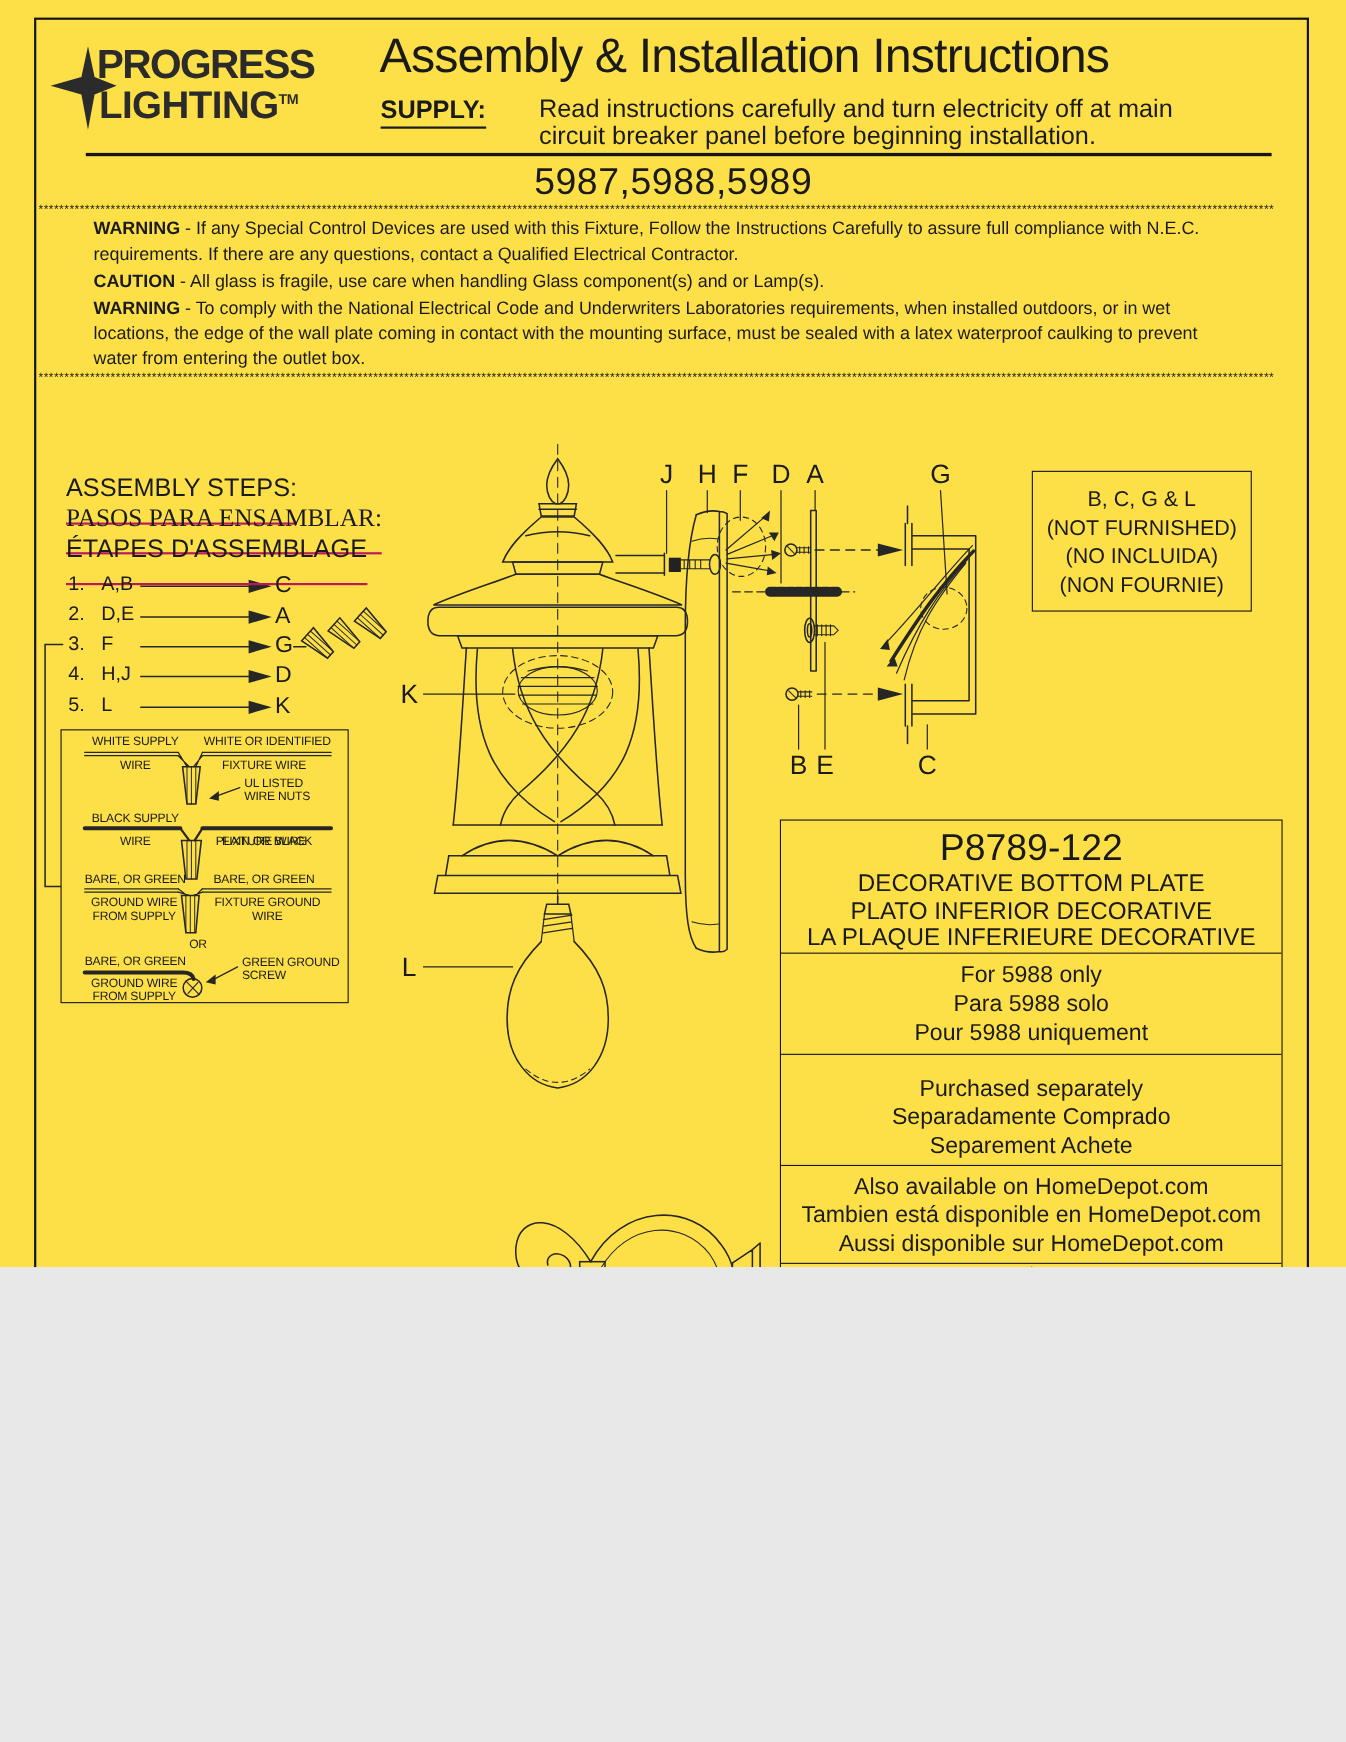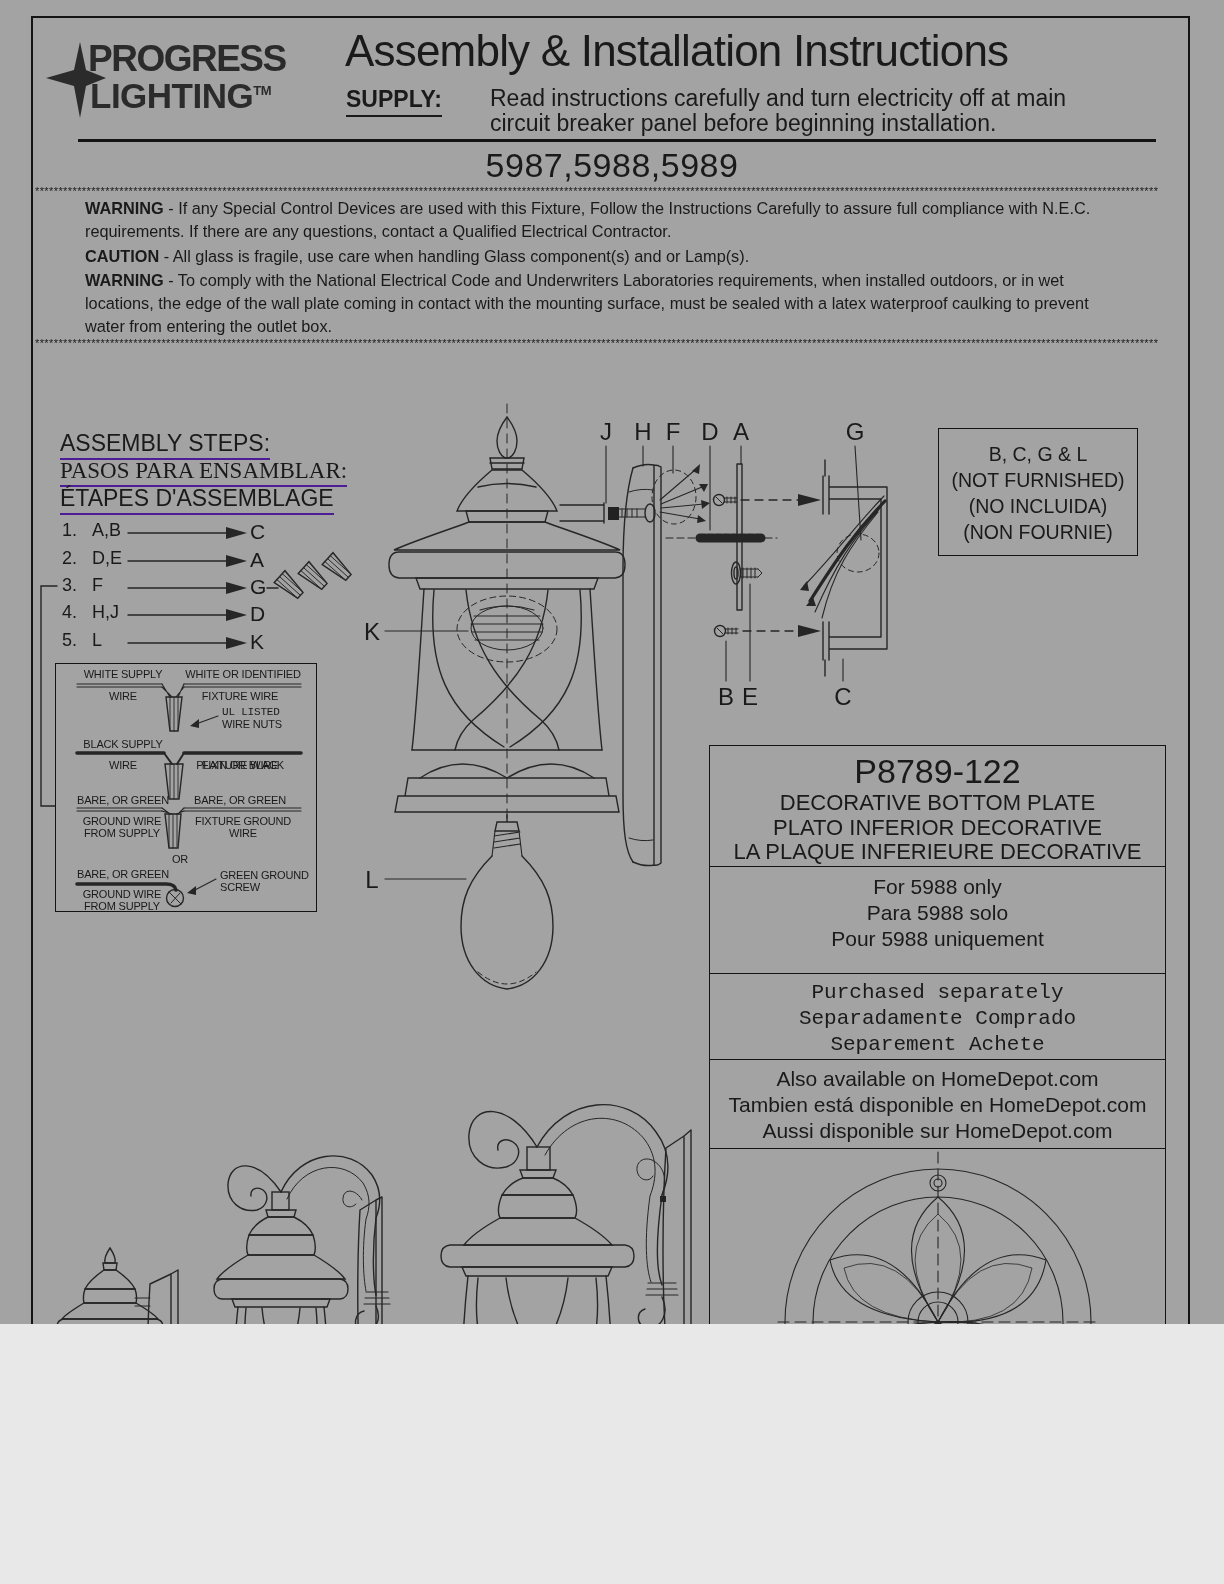--- a/index.html
+++ b/index.html
@@ -1,36 +1,36 @@
 <!DOCTYPE html>
 <html><head>
 <meta charset="utf-8">
 <style>
   html,body { margin:0; padding:0; background:#e8e8e8; }
   #page {
-    position:relative; width:1224px; height:1324px; background:#a3a3a3;
+    position:relative; width:1224px; height:1152px; background:#fde047;
     font-family:"Liberation Sans","DejaVu Sans",sans-serif; color:#1a1a1a; overflow:hidden;
   }
   .t { position:absolute; white-space:nowrap; color:#1a1a1a; }
   .c { transform:translateX(-50%); }
   .frame { position:absolute; left:31px; top:16px; width:1155px; height:1542px; border:2px solid #141414; }
   .hrule { position:absolute; background:#141414; }
   svg.art { position:absolute; left:0; top:0; z-index:1; }
   .ovl { position:absolute; inset:0; z-index:2; }
   .brand1 { font-size:37px; font-weight:bold; letter-spacing:-1.5px; color:#2b2b2b; }
   .brand2 { font-size:35px; font-weight:bold; letter-spacing:-0.5px; color:#2b2b2b; }
   .brand2 sup { font-size:13px; }
   .title { font-size:44px; letter-spacing:-0.8px; }
   .cau-label { font-size:23px; font-weight:bold; border-bottom:2px solid #1a1a1a; padding-bottom:2px; }
   .cau-line { font-size:23px; }
   .models-title { font-size:34px; letter-spacing:0.5px; }
   .stars { font-size:11px; letter-spacing:0.4px; width:1150px; overflow:hidden; }
   .warn { font-size:16.3px; }
   .warn b { font-weight:bold; }
-  .ah { font-size:23px; border-bottom:2px solid #4c1d95; padding-bottom:1px; }
+  .ah { font-size:23px; border-bottom:2px solid #be185d; padding-bottom:18px; }
   .step { font-size:18px; }
   .step .snum { display:inline-block; width:30px; }
   .sto { font-size:21px; }
   .callout { font-size:24px; }
   .sm { font-size:11px; letter-spacing:-0.2px; }
   .nf-box { position:absolute; left:938px; top:428px; width:200px; height:128px; border:1.7px solid #141414; text-align:center; font-size:19.5px; line-height:26px; padding-top:12px; box-sizing:border-box; }
   .wire-box { position:absolute; left:55px; top:663px; width:262px; height:249px; border:1.7px solid #141414; box-sizing:border-box; }
   .ptable { position:absolute; left:709px; top:745px; width:457px; height:752px; border:1.7px solid #141414; box-sizing:border-box; }
   .prow { position:absolute; left:0; width:100%; border-top:1.7px solid #141414; box-sizing:border-box; }
   .prow.first { border-top:none; }
@@ -307,21 +307,21 @@
     <div class="t sto" style="left:250px;top:548px;">A</div>
     <div class="t sto" style="left:250px;top:575px;">G</div>
     <div class="t sto" style="left:250px;top:602px;">D</div>
     <div class="t sto" style="left:250px;top:630px;">K</div>
 
     <div class="wire-box"></div>
     <div class="t sm c" style="left:123px;top:668px;">WHITE SUPPLY</div>
     <div class="t sm c" style="left:243px;top:668px;">WHITE OR IDENTIFIED</div>
     <div class="t sm c" style="left:123px;top:690px;">WIRE</div>
     <div class="t sm c" style="left:240px;top:690px;">FIXTURE WIRE</div>
-    <div class="t sm" style="left:222px;top:706px;font-family:Liberation Mono, monospace;">UL LISTED</div>
+    <div class="t sm" style="left:222px;top:706px;">UL LISTED</div>
     <div class="t sm" style="left:222px;top:718px;">WIRE NUTS</div>
     <div class="t sm c" style="left:123px;top:738px;">BLACK SUPPLY</div>
     <div class="t sm c" style="left:240px;top:738px;margin-top:21px;">PLAIN OR BLACK</div>
     <div class="t sm c" style="left:123px;top:759px;">WIRE</div>
     <div class="t sm c" style="left:240px;top:759px;">FIXTURE WIRE</div>
     <div class="t sm c" style="left:123px;top:794px;">BARE, OR GREEN</div>
     <div class="t sm c" style="left:240px;top:794px;">BARE, OR GREEN</div>
     <div class="t sm c" style="left:122px;top:815px;">GROUND WIRE</div>
     <div class="t sm c" style="left:243px;top:815px;">FIXTURE GROUND</div>
     <div class="t sm c" style="left:122px;top:827px;">FROM SUPPLY</div>
@@ -357,21 +357,21 @@
         <div class="pnum">P8789-122</div>
         <div class="pline">DECORATIVE BOTTOM PLATE</div>
         <div class="pline">PLATO INFERIOR DECORATIVE</div>
         <div class="pline">LA PLAQUE INFERIEURE DECORATIVE</div>
       </div>
       <div class="prow" style="top:120px;height:91px;padding-top:7px;">
         <div class="pline2">For 5988 only</div>
         <div class="pline2">Para 5988 solo</div>
         <div class="pline2">Pour 5988 uniquement</div>
       </div>
-      <div class="prow" style="top:227px;height:86px;padding-top:6px;font-family:Liberation Mono, monospace;">
+      <div class="prow" style="top:212px;height:86px;padding-top:18px;">
         <div class="pline2">Purchased separately</div>
         <div class="pline2">Separadamente Comprado</div>
         <div class="pline2">Separement Achete</div>
       </div>
       <div class="prow" style="top:313px;height:89px;padding-top:6px;">
         <div class="pline2">Also available on HomeDepot.com</div>
         <div class="pline2">Tambien está disponible en HomeDepot.com</div>
         <div class="pline2">Aussi disponible sur HomeDepot.com</div>
       </div>
       <div class="prow" style="top:402px;height:350px;"></div>

